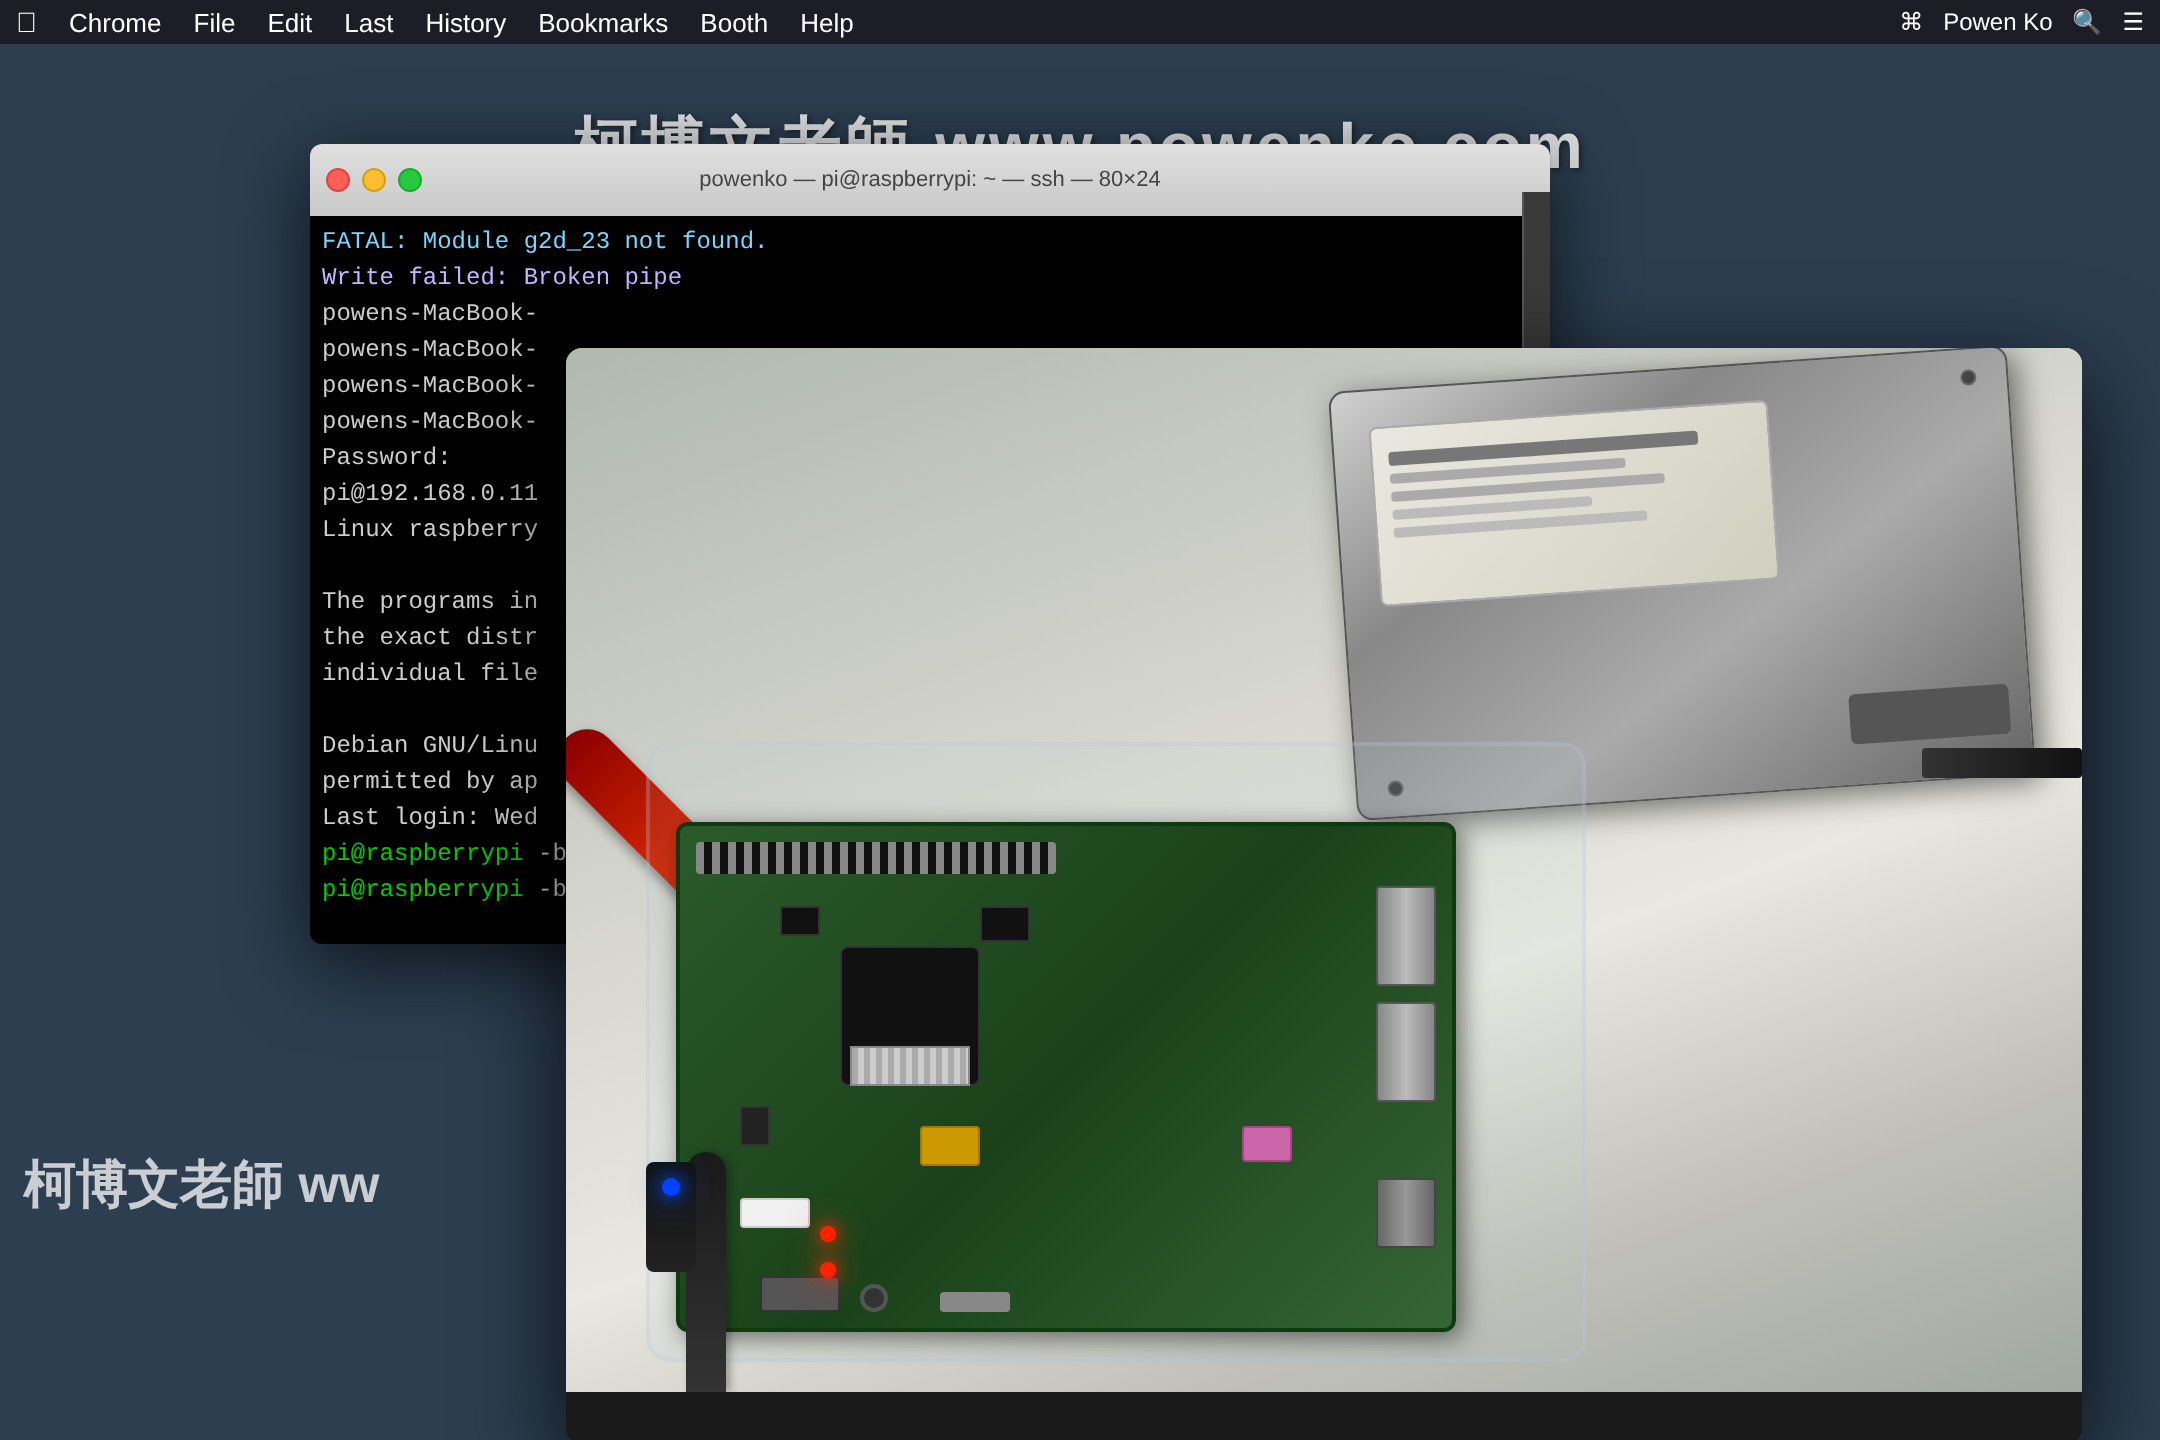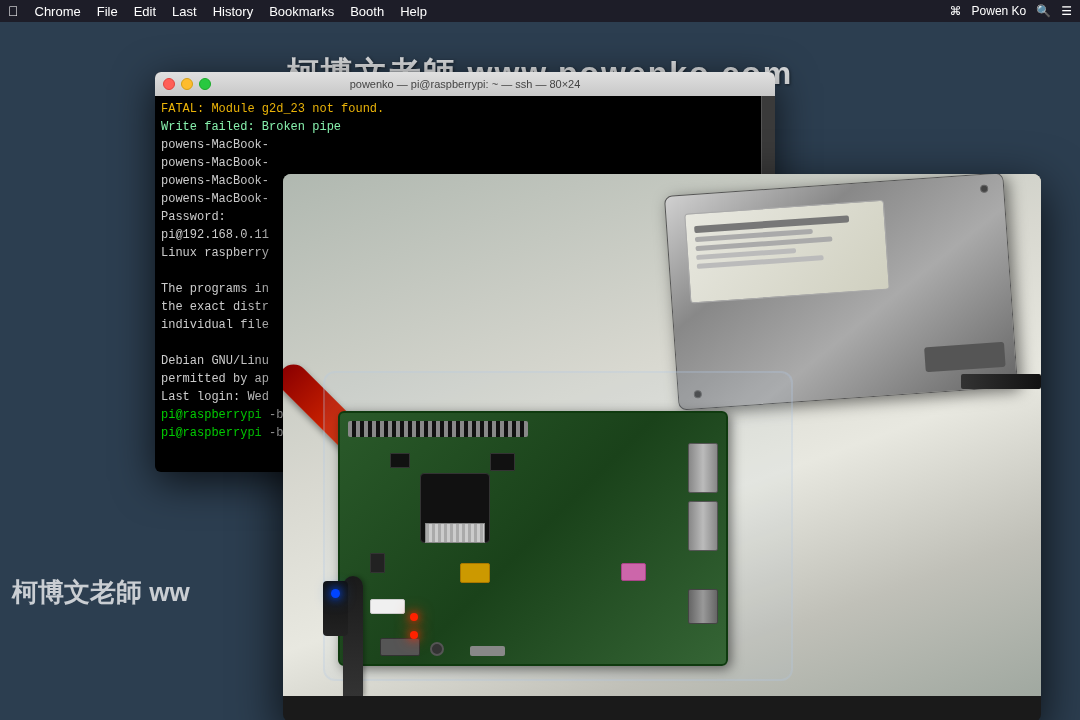--- a/index.html
+++ b/index.html
@@ -99,21 +99,21 @@
       left: 155px;
       width: 620px;
       height: 400px;
       background: #000;
       border-radius: 6px;
       box-shadow: 0 10px 40px rgba(0,0,0,0.7);
       z-index: 20;
       overflow: hidden;
     }
     #terminal-titlebar {
-      height: 24px;
+      height: 36px;
       background: linear-gradient(to bottom, #e0e0e0, #c8c8c8);
       display: flex;
       align-items: center;
       padding: 0 8px;
       gap: 6px;
       position: relative;
     }
     .traffic-light {
       width: 12px;
       height: 12px;
@@ -243,22 +243,22 @@
 
   <div id="terminal-window">
     <div id="terminal-titlebar">
       <span class="traffic-light tl-close"></span>
       <span class="traffic-light tl-min"></span>
       <span class="traffic-light tl-max"></span>
       <span class="terminal-title">powenko — pi@raspberrypi: ~ — ssh — 80×24</span>
     </div>
     <div class="terminal-scroll"></div>
     <div id="terminal-content">
-      <div style="color:#eab308; font-family:'Courier New',monospace; font-size:12px; line-height:1.5;">FATAL: Module g2d_23 not found.</div>
-      <div style="color:#86efac; font-family:'Courier New',monospace; font-size:12px; line-height:1.5;">Write failed: Broken pipe</div>
+      <div style="color:#7dd3fc; font-family:'Courier New',monospace; font-size:12px; line-height:1.5;">FATAL: Module g2d_23 not found.</div>
+      <div style="color:#c4b5fd; font-family:'Courier New',monospace; font-size:12px; line-height:1.5;">Write failed: Broken pipe</div>
       <div style="color:#ccc; font-family:'Courier New',monospace; font-size:12px; line-height:1.5;">powens-MacBook-</div>
       <div style="color:#ccc; font-family:'Courier New',monospace; font-size:12px; line-height:1.5;">powens-MacBook-</div>
       <div style="color:#ccc; font-family:'Courier New',monospace; font-size:12px; line-height:1.5;">powens-MacBook-</div>
       <div style="color:#ccc; font-family:'Courier New',monospace; font-size:12px; line-height:1.5;">powens-MacBook-</div>
       <div style="color:#ccc; font-family:'Courier New',monospace; font-size:12px; line-height:1.5;">Password:</div>
       <div style="color:#ccc; font-family:'Courier New',monospace; font-size:12px; line-height:1.5;">pi@192.168.0.11</div>
       <div style="color:#ccc; font-family:'Courier New',monospace; font-size:12px; line-height:1.5;">Linux raspberry</div>
       <div style="color:#ccc; font-family:'Courier New',monospace; font-size:12px; line-height:1.5;">&nbsp;</div>
       <div style="color:#ccc; font-family:'Courier New',monospace; font-size:12px; line-height:1.5;">The programs in</div>
       <div style="color:#ccc; font-family:'Courier New',monospace; font-size:12px; line-height:1.5;">the exact distr</div>

